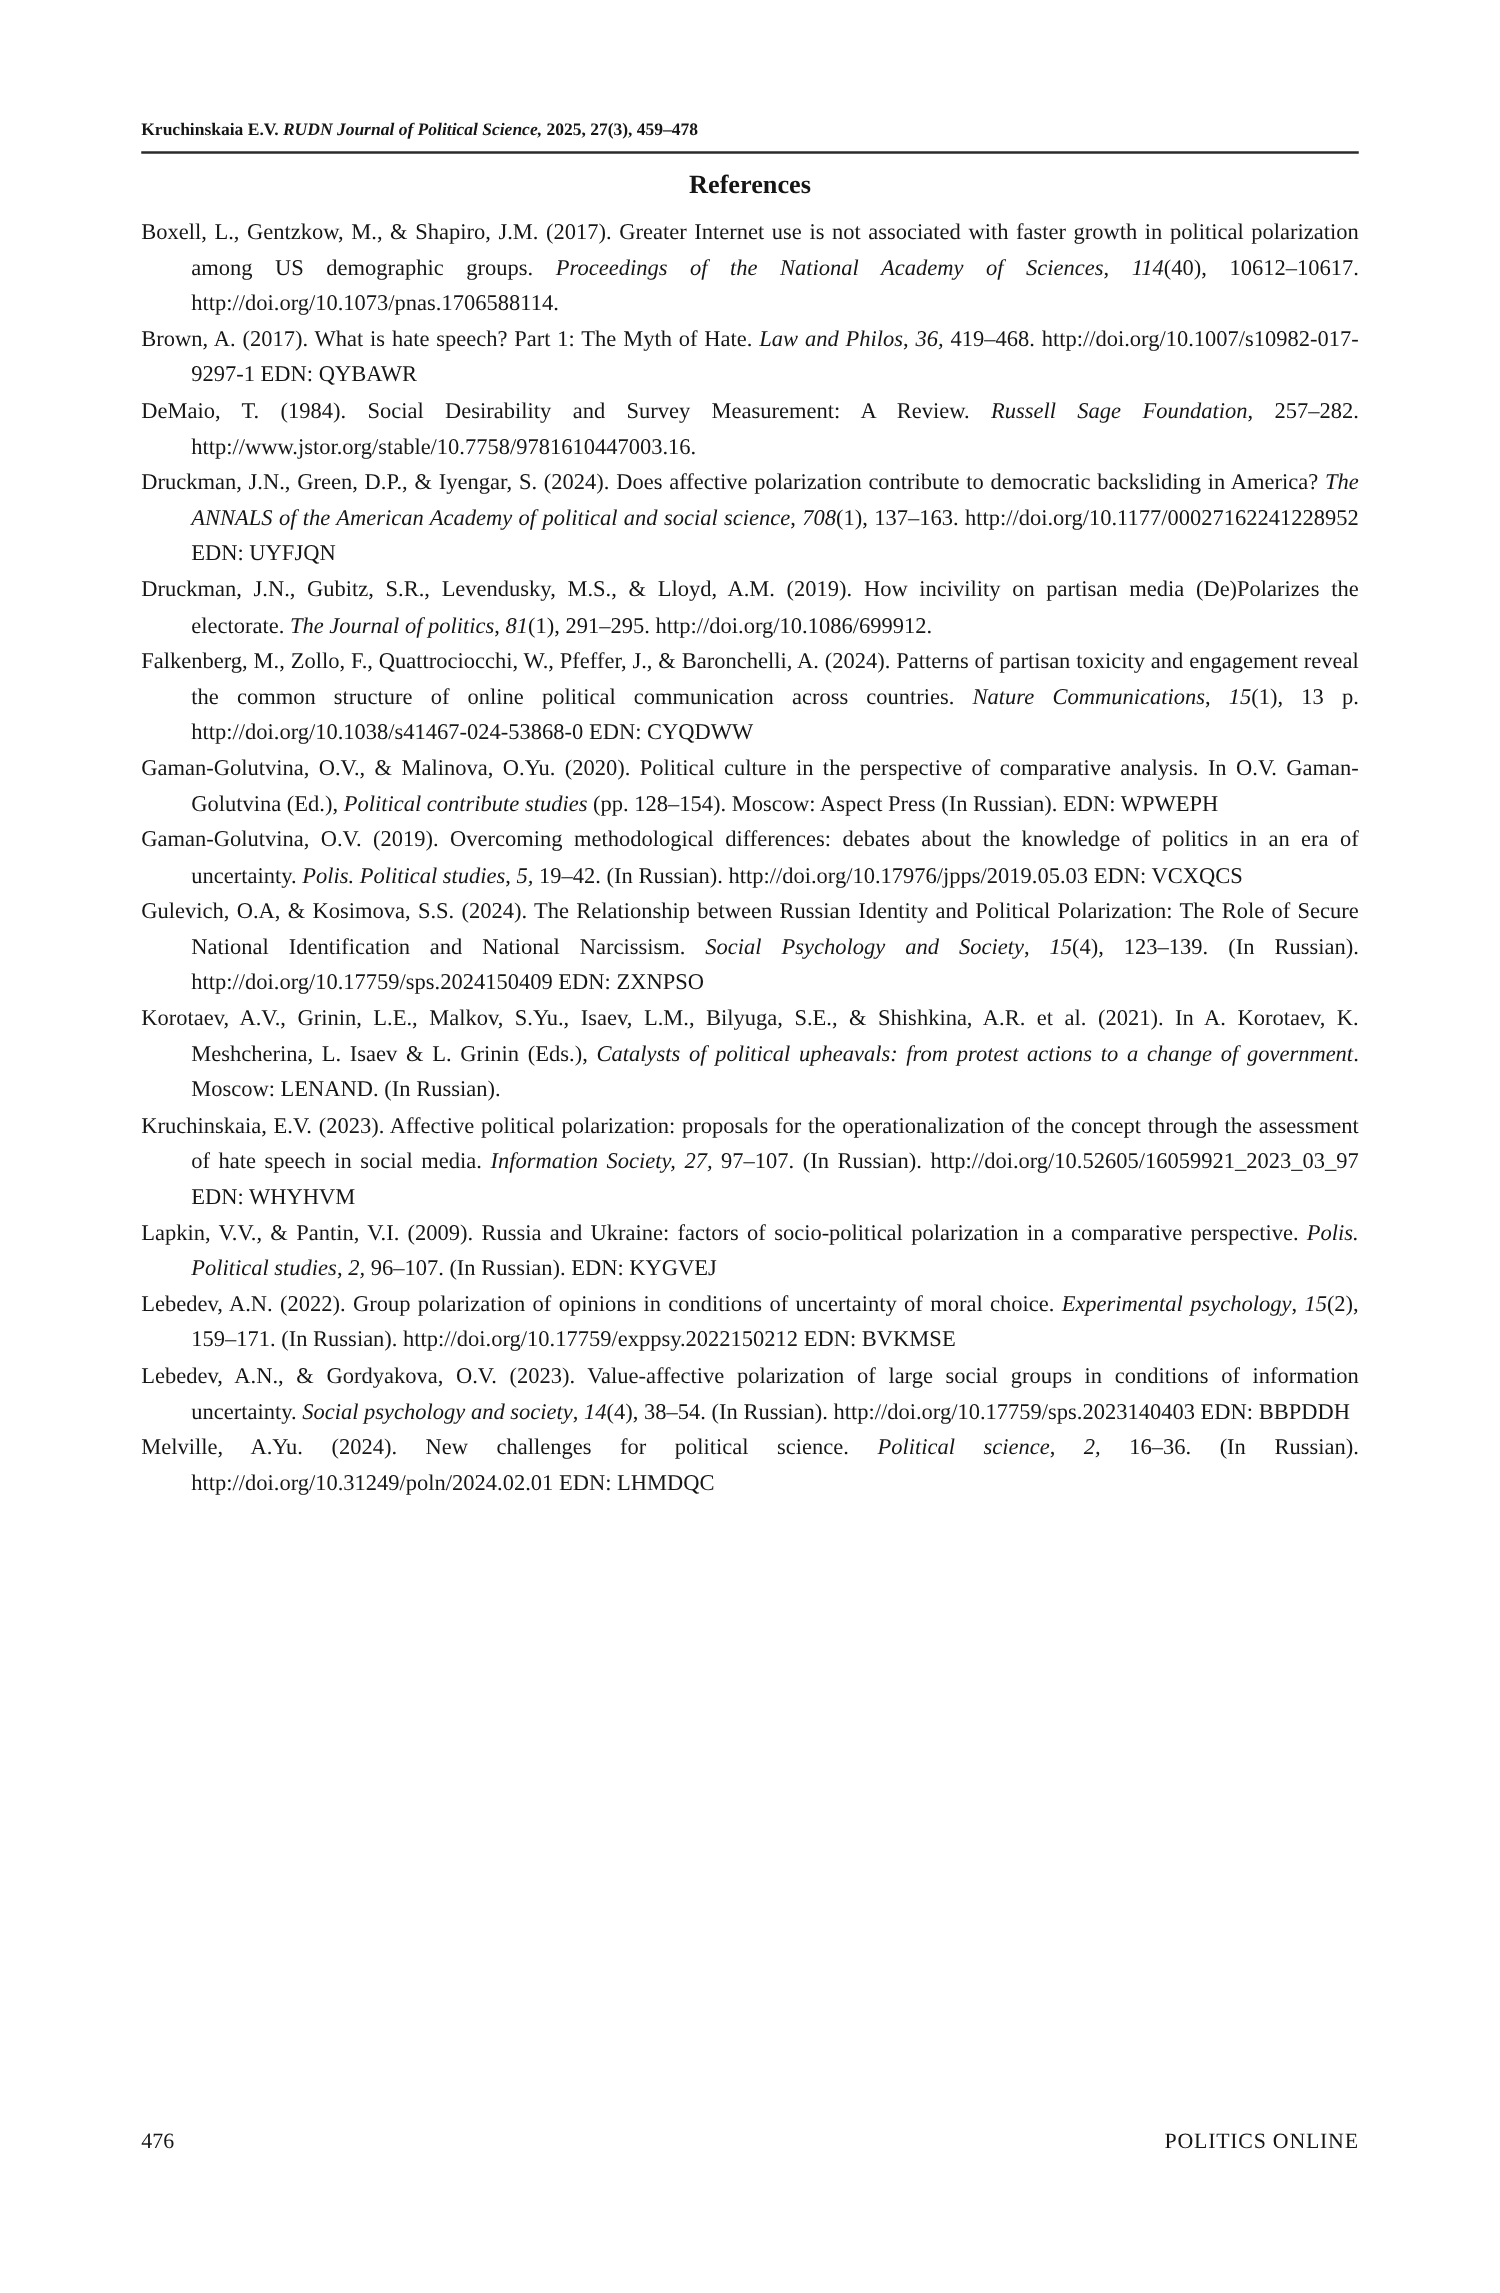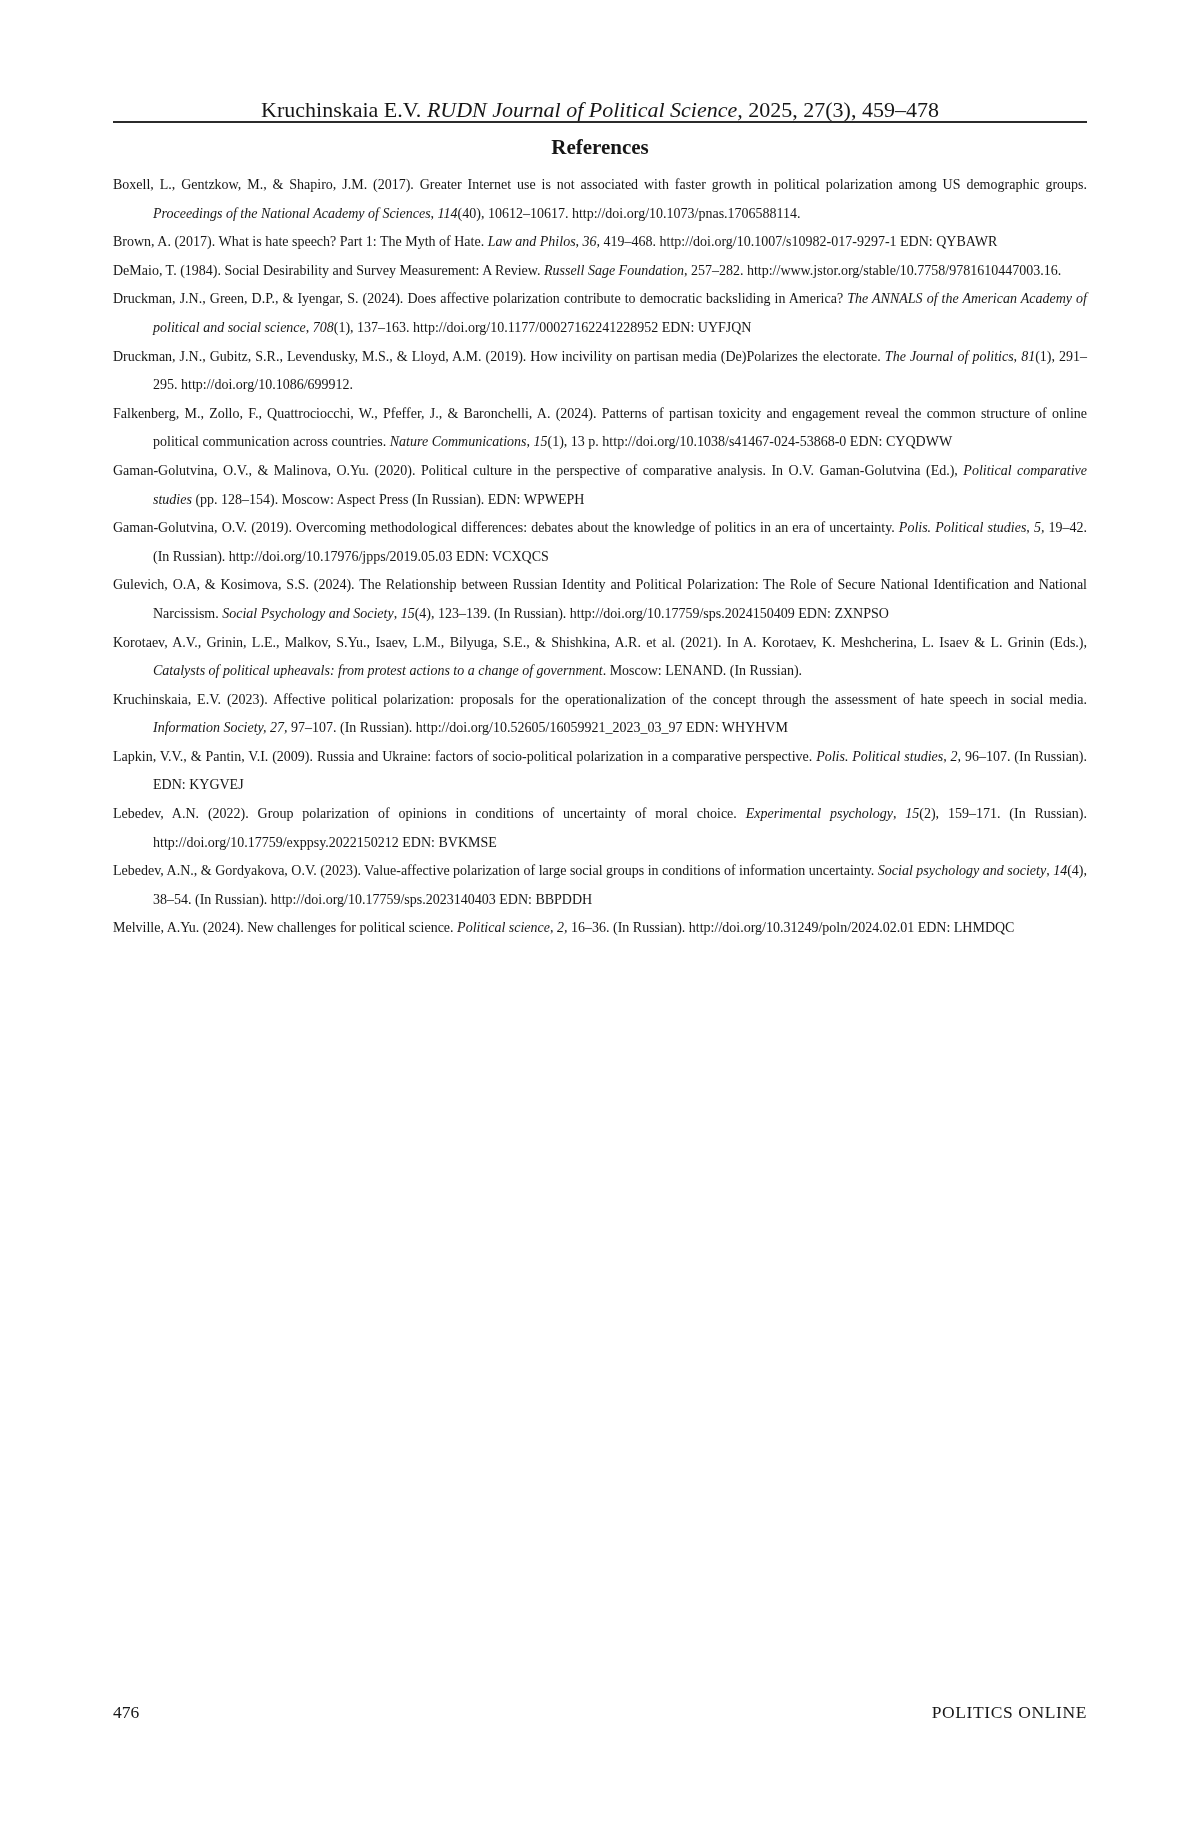--- a/index.html
+++ b/index.html
@@ -7,34 +7,34 @@
   body {
     width: 1200px; height: 1834px;
     font-family: "Liberation Serif", serif;
     color: #161616;
     position: relative;
     overflow: hidden;
   }
   .page { position: absolute; inset: 0; background: #ffffff; }
   .running-head {
     position: absolute; top: 97px; left: 113px; width: 974px;
-    text-align: center; font-size: 22px; white-space: nowrap;
+    text-align: left; font-size: 14px; white-space: nowrap; font-weight: bold;
   }
   .running-head .it { font-style: italic; }
   .head-rule {
     position: absolute; top: 121px; left: 113px; width: 974px;
     border: none; border-top: 2.5px solid #2b2b2b; height: 0;
   }
   .section-title {
     position: absolute; top: 135px; left: 113px; width: 974px;
     text-align: center; font-weight: bold; font-size: 21px;
   }
   .refs {
     position: absolute; top: 171px; left: 113px; width: 974px;
-    font-size: 14px; line-height: 28.6px;
+    font-size: 18px; line-height: 28.6px;
   }
   .ref {
     text-align: justify;
     padding-left: 40px; text-indent: -40px;
   }
   .it { font-style: italic; }
   .footer-page-num {
     position: absolute; top: 1702px; left: 113px; font-size: 17.5px;
   }
   .footer-running {
@@ -53,21 +53,21 @@
 
   <h1 class="section-title">References</h1>
 
   <div class="refs">
       <p class="ref"><span>Boxell, L., Gentzkow, M., &amp; Shapiro, J.M. (2017). Greater Internet use is not associated with faster growth in political polarization among US demographic groups. </span><span class="it">Proceedings of the National Academy of Sciences</span><span>, </span><span class="it">114</span><span>(40), 10612–10617. http://doi.org/10.1073/pnas.1706588114.</span></p>
       <p class="ref"><span>Brown, A. (2017). What is hate speech? Part 1: The Myth of Hate. </span><span class="it">Law and Philos</span><span>, </span><span class="it">36,</span><span> 419–468. http://doi.org/10.1007/s10982-017-9297-1 EDN: QYBAWR</span></p>
       <p class="ref"><span>DeMaio, T. (1984). Social Desirability and Survey Measurement: A Review. </span><span class="it">Russell Sage Foundation</span><span>, 257–282. http://www.jstor.org/stable/10.7758/9781610447003.16.</span></p>
       <p class="ref"><span>Druckman, J.N., Green, D.P., &amp; Iyengar, S. (2024). Does affective polarization contribute to democratic backsliding in America? </span><span class="it">The ANNALS of the American Academy of political and social science</span><span>, </span><span class="it">708</span><span>(1), 137–163. http://doi.org/10.1177/00027162241228952 EDN: UYFJQN</span></p>
       <p class="ref"><span>Druckman, J.N., Gubitz, S.R., Levendusky, M.S., &amp; Lloyd, A.M. (2019). How incivility on partisan media (De)Polarizes the electorate. </span><span class="it">The Journal of politics</span><span>, </span><span class="it">81</span><span>(1), 291–295. http://doi.org/10.1086/699912.</span></p>
       <p class="ref"><span>Falkenberg, M., Zollo, F., Quattrociocchi, W., Pfeffer, J., &amp; Baronchelli, A. (2024). Patterns of partisan toxicity and engagement reveal the common structure of online political communication across countries. </span><span class="it">Nature Communications</span><span>, </span><span class="it">15</span><span>(1), 13 p. http://doi.org/10.1038/s41467-024-53868-0 EDN: CYQDWW</span></p>
-      <p class="ref"><span>Gaman-Golutvina, O.V., &amp; Malinova, O.Yu. (2020). Political culture in the perspective of comparative analysis. In O.V. Gaman-Golutvina (Ed.), </span><span class="it">Political comparative studies</span><span> (pp. 128–154). Moscow: Aspect Press (In Russian). EDN: WPWEPH</span></p>
+      <p class="ref"><span>Gaman-Golutvina, O.V., &amp; Malinova, O.Yu. (2020). Political culture in the perspective of comparative analysis. In O.V. Gaman-Golutvina (Ed.), </span><span class="it">Political contribute studies</span><span> (pp. 128–154). Moscow: Aspect Press (In Russian). EDN: WPWEPH</span></p>
       <p class="ref"><span>Gaman-Golutvina, O.V. (2019). Overcoming methodological differences: debates about the knowledge of politics in an era of uncertainty. </span><span class="it">Polis. Political studies</span><span>, </span><span class="it">5,</span><span> 19–42. (In Russian). http://doi.org/10.17976/jpps/2019.05.03 EDN: VCXQCS</span></p>
       <p class="ref"><span>Gulevich, O.A, &amp; Kosimova, S.S. (2024). The Relationship between Russian Identity and Political Polarization: The Role of Secure National Identification and National Narcissism. </span><span class="it">Social Psychology and Society</span><span>, </span><span class="it">15</span><span>(4), 123–139. (In Russian). http://doi.org/10.17759/sps.2024150409 EDN: ZXNPSO</span></p>
       <p class="ref"><span>Korotaev, A.V., Grinin, L.E., Malkov, S.Yu., Isaev, L.M., Bilyuga, S.E., &amp; Shishkina, A.R. et al. (2021). In A. Korotaev, K. Meshcherina, L. Isaev &amp; L. Grinin (Eds.), </span><span class="it">Catalysts of political upheavals: from protest actions to a change of government</span><span>. Moscow: LENAND. (In Russian).</span></p>
       <p class="ref"><span>Kruchinskaia, E.V. (2023). Affective political polarization: proposals for the operationalization of the concept through the assessment of hate speech in social media. </span><span class="it">Information Society, 27,</span><span> 97–107. (In Russian). http://doi.org/10.52605/16059921_2023_03_97 EDN: WHYHVM</span></p>
       <p class="ref"><span>Lapkin, V.V., &amp; Pantin, V.I. (2009). Russia and Ukraine: factors of socio-political polarization in a comparative perspective. </span><span class="it">Polis. Political studies</span><span>, </span><span class="it">2,</span><span> 96–107. (In Russian). EDN: KYGVEJ</span></p>
       <p class="ref"><span>Lebedev, A.N. (2022). Group polarization of opinions in conditions of uncertainty of moral choice. </span><span class="it">Experimental psychology</span><span>, </span><span class="it">15</span><span>(2), 159–171. (In Russian). http://doi.org/10.17759/exppsy.2022150212 EDN: BVKMSE</span></p>
       <p class="ref"><span>Lebedev, A.N., &amp; Gordyakova, O.V. (2023). Value-affective polarization of large social groups in conditions of information uncertainty. </span><span class="it">Social psychology and society</span><span>, </span><span class="it">14</span><span>(4), 38–54. (In Russian). http://doi.org/10.17759/sps.2023140403 EDN: BBPDDH</span></p>
       <p class="ref"><span>Melville, A.Yu. (2024). New challenges for political science. </span><span class="it">Political science</span><span>, </span><span class="it">2,</span><span> 16–36. (In Russian). http://doi.org/10.31249/poln/2024.02.01 EDN: LHMDQC</span></p>
     </div>
 

